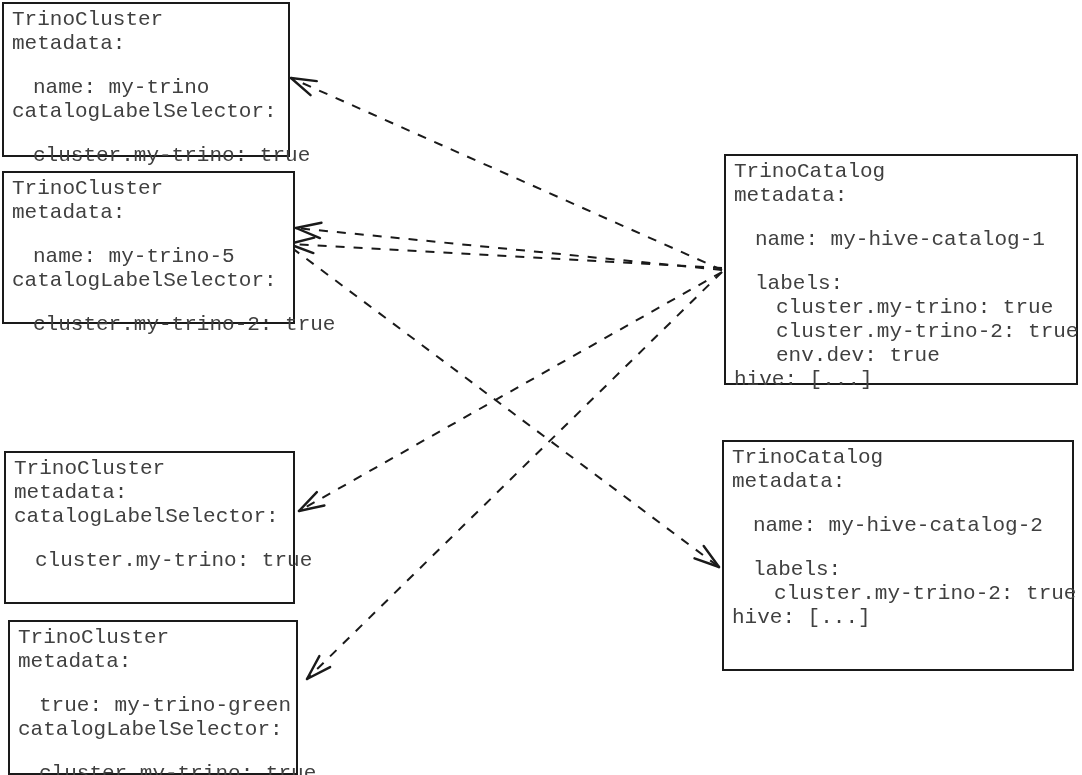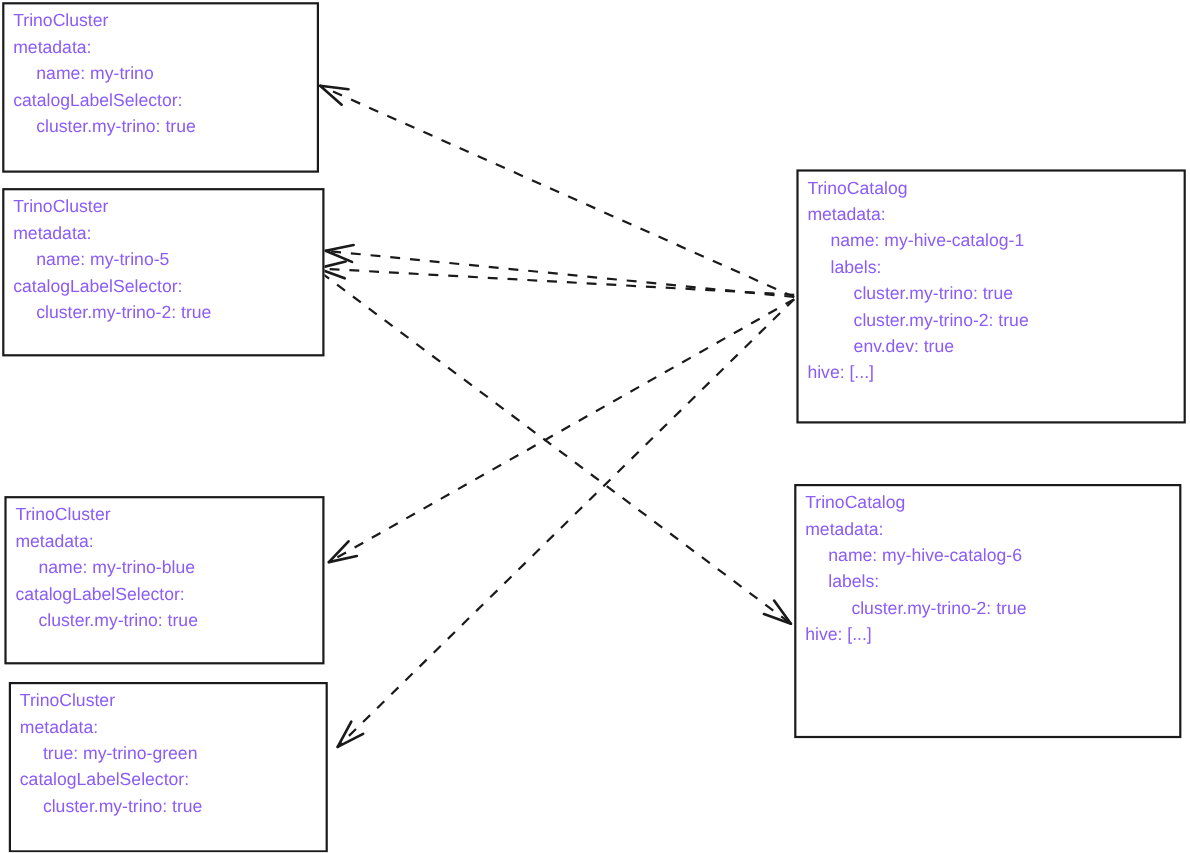--- a/index.html
+++ b/index.html
@@ -19,31 +19,31 @@
     position: absolute;
     box-sizing: border-box;
     border: 2px solid #1a1a1a;
     background: #ffffff;
     z-index: 2;
   }
   .node-text {
     position: absolute;
     left: 8px;
     top: 4px;
-    font-size: 16px;
+    font-size: 21px;
     line-height: 24px;
-    color: #8b5cf6;
+    color: #404040;
     white-space: pre;
-    font-family: Liberation Sans, sans-serif;
+    font-family: Liberation Mono, monospace;
   }
   .node-line {
     white-space: pre;
     display: block;
   }
-  .indent-1 { padding-left: 21px; }
+  .indent-1 { padding-left: 21px; margin-top: 20px; }
   .indent-2 { padding-left: 42px; }
   #edges {
     position: absolute;
     left: 0;
     top: 0;
     width: 1082px;
     height: 775px;
     z-index: 1;
     pointer-events: none;
   }
@@ -85,25 +85,25 @@
       </g>
     </svg>
   <div id="nodes">
       <div class="node-box" style="left: 2px; top: 2px; width: 288px; height: 155px; border-color: rgb(26, 26, 26);">
         <div class="node-text"><span class="node-line indent-0">TrinoCluster</span><span class="node-line indent-0">metadata:</span><span class="node-line indent-1">name: my-trino</span><span class="node-line indent-0">catalogLabelSelector:</span><span class="node-line indent-1">cluster.my-trino: true</span></div>
       </div>
       <div class="node-box" style="left: 2px; top: 171px; width: 293px; height: 153px; border-color: rgb(26, 26, 26);">
         <div class="node-text"><span class="node-line indent-0">TrinoCluster</span><span class="node-line indent-0">metadata:</span><span class="node-line indent-1">name: my-trino-5</span><span class="node-line indent-0">catalogLabelSelector:</span><span class="node-line indent-1">cluster.my-trino-2: true</span></div>
       </div>
       <div class="node-box" style="left: 4px; top: 451px; width: 291px; height: 153px; border-color: rgb(26, 26, 26);">
-        <div class="node-text"><span class="node-line indent-0">TrinoCluster</span><span class="node-line indent-0">metadata:</span><span class="node-line indent-1">name: my-trino-blue</span><span class="node-line indent-0">catalogLabelSelector:</span><span class="node-line indent-1">cluster.my-trino: true</span></div>
+        <div class="node-text"><span class="node-line indent-0">TrinoCluster</span><span class="node-line indent-0">metadata:</span><span class="node-line indent-0">catalogLabelSelector:</span><span class="node-line indent-1">cluster.my-trino: true</span></div>
       </div>
       <div class="node-box" style="left: 8px; top: 620px; width: 290px; height: 155px; border-color: rgb(26, 26, 26);">
         <div class="node-text"><span class="node-line indent-0">TrinoCluster</span><span class="node-line indent-0">metadata:</span><span class="node-line indent-1">true: my-trino-green</span><span class="node-line indent-0">catalogLabelSelector:</span><span class="node-line indent-1">cluster.my-trino: true</span></div>
       </div>
       <div class="node-box" style="left: 724px; top: 154px; width: 354px; height: 231px; border-color: rgb(26, 26, 26);">
         <div class="node-text"><span class="node-line indent-0">TrinoCatalog</span><span class="node-line indent-0">metadata:</span><span class="node-line indent-1">name: my-hive-catalog-1</span><span class="node-line indent-1">labels:</span><span class="node-line indent-2">cluster.my-trino: true</span><span class="node-line indent-2">cluster.my-trino-2: true</span><span class="node-line indent-2">env.dev: true</span><span class="node-line indent-0">hive: [...]</span></div>
       </div>
       <div class="node-box" style="left: 722px; top: 440px; width: 352px; height: 231px; border-color: rgb(26, 26, 26);">
-        <div class="node-text"><span class="node-line indent-0">TrinoCatalog</span><span class="node-line indent-0">metadata:</span><span class="node-line indent-1">name: my-hive-catalog-6</span><span class="node-line indent-1">labels:</span><span class="node-line indent-2">cluster.my-trino-2: true</span><span class="node-line indent-0">hive: [...]</span></div>
+        <div class="node-text"><span class="node-line indent-0">TrinoCatalog</span><span class="node-line indent-0">metadata:</span><span class="node-line indent-1">name: my-hive-catalog-2</span><span class="node-line indent-1">labels:</span><span class="node-line indent-2">cluster.my-trino-2: true</span><span class="node-line indent-0">hive: [...]</span></div>
       </div>
     </div>
 </div>
 
 </body></html>

